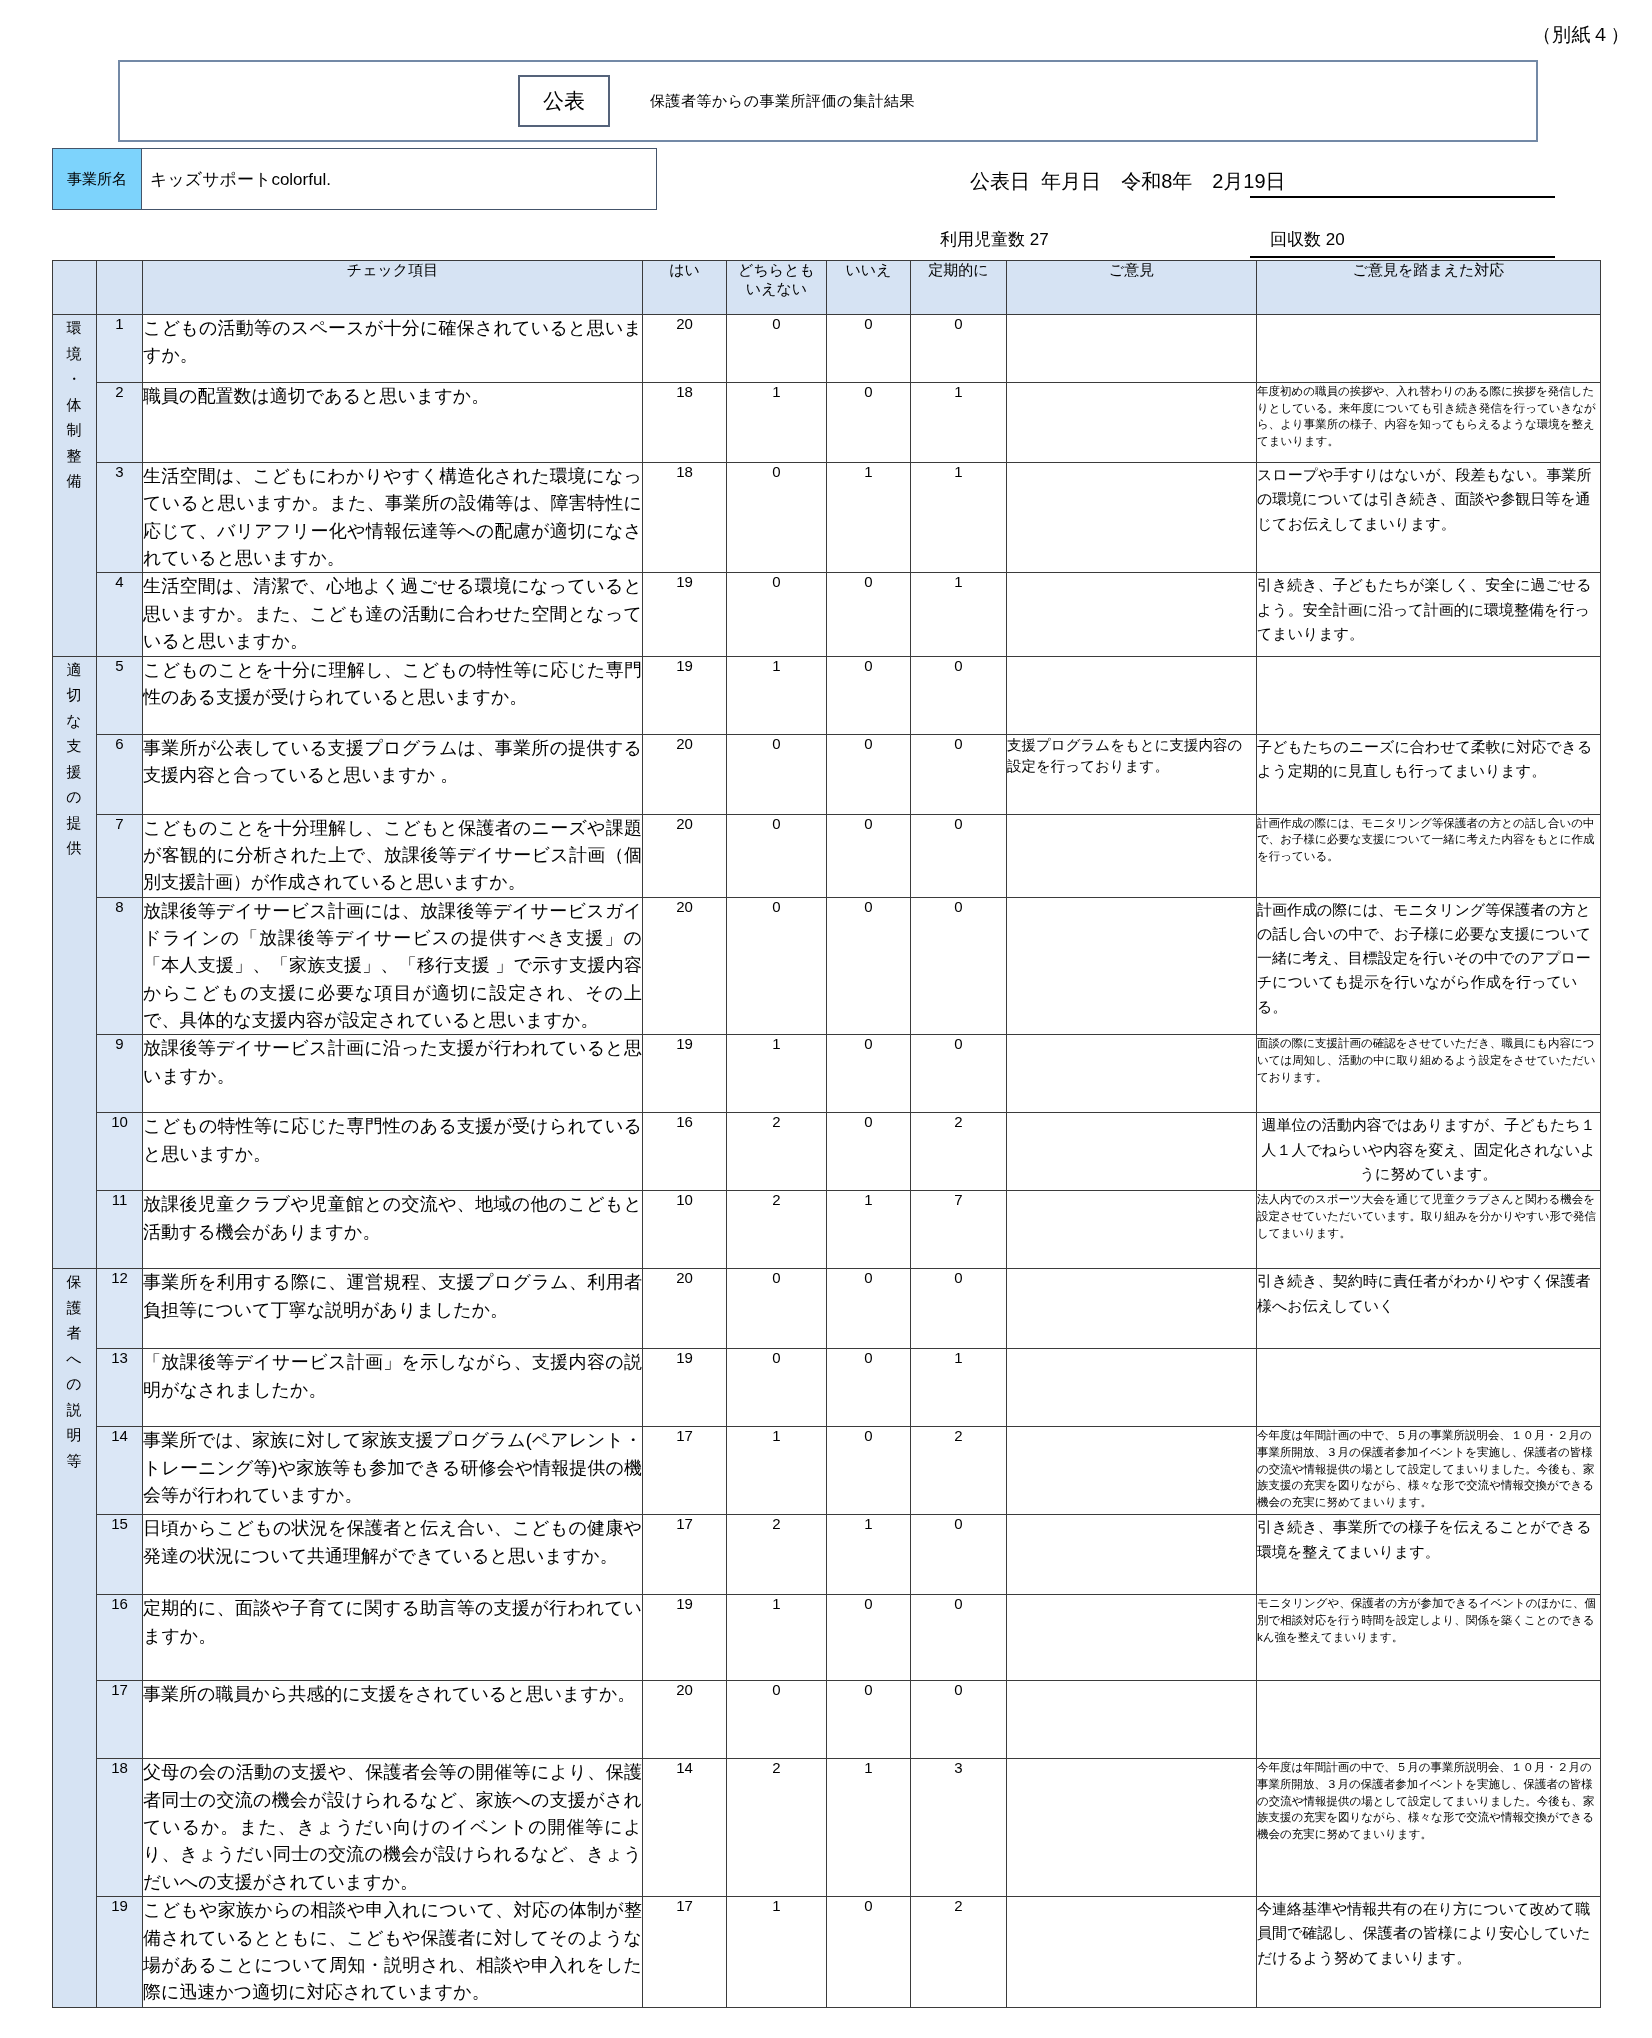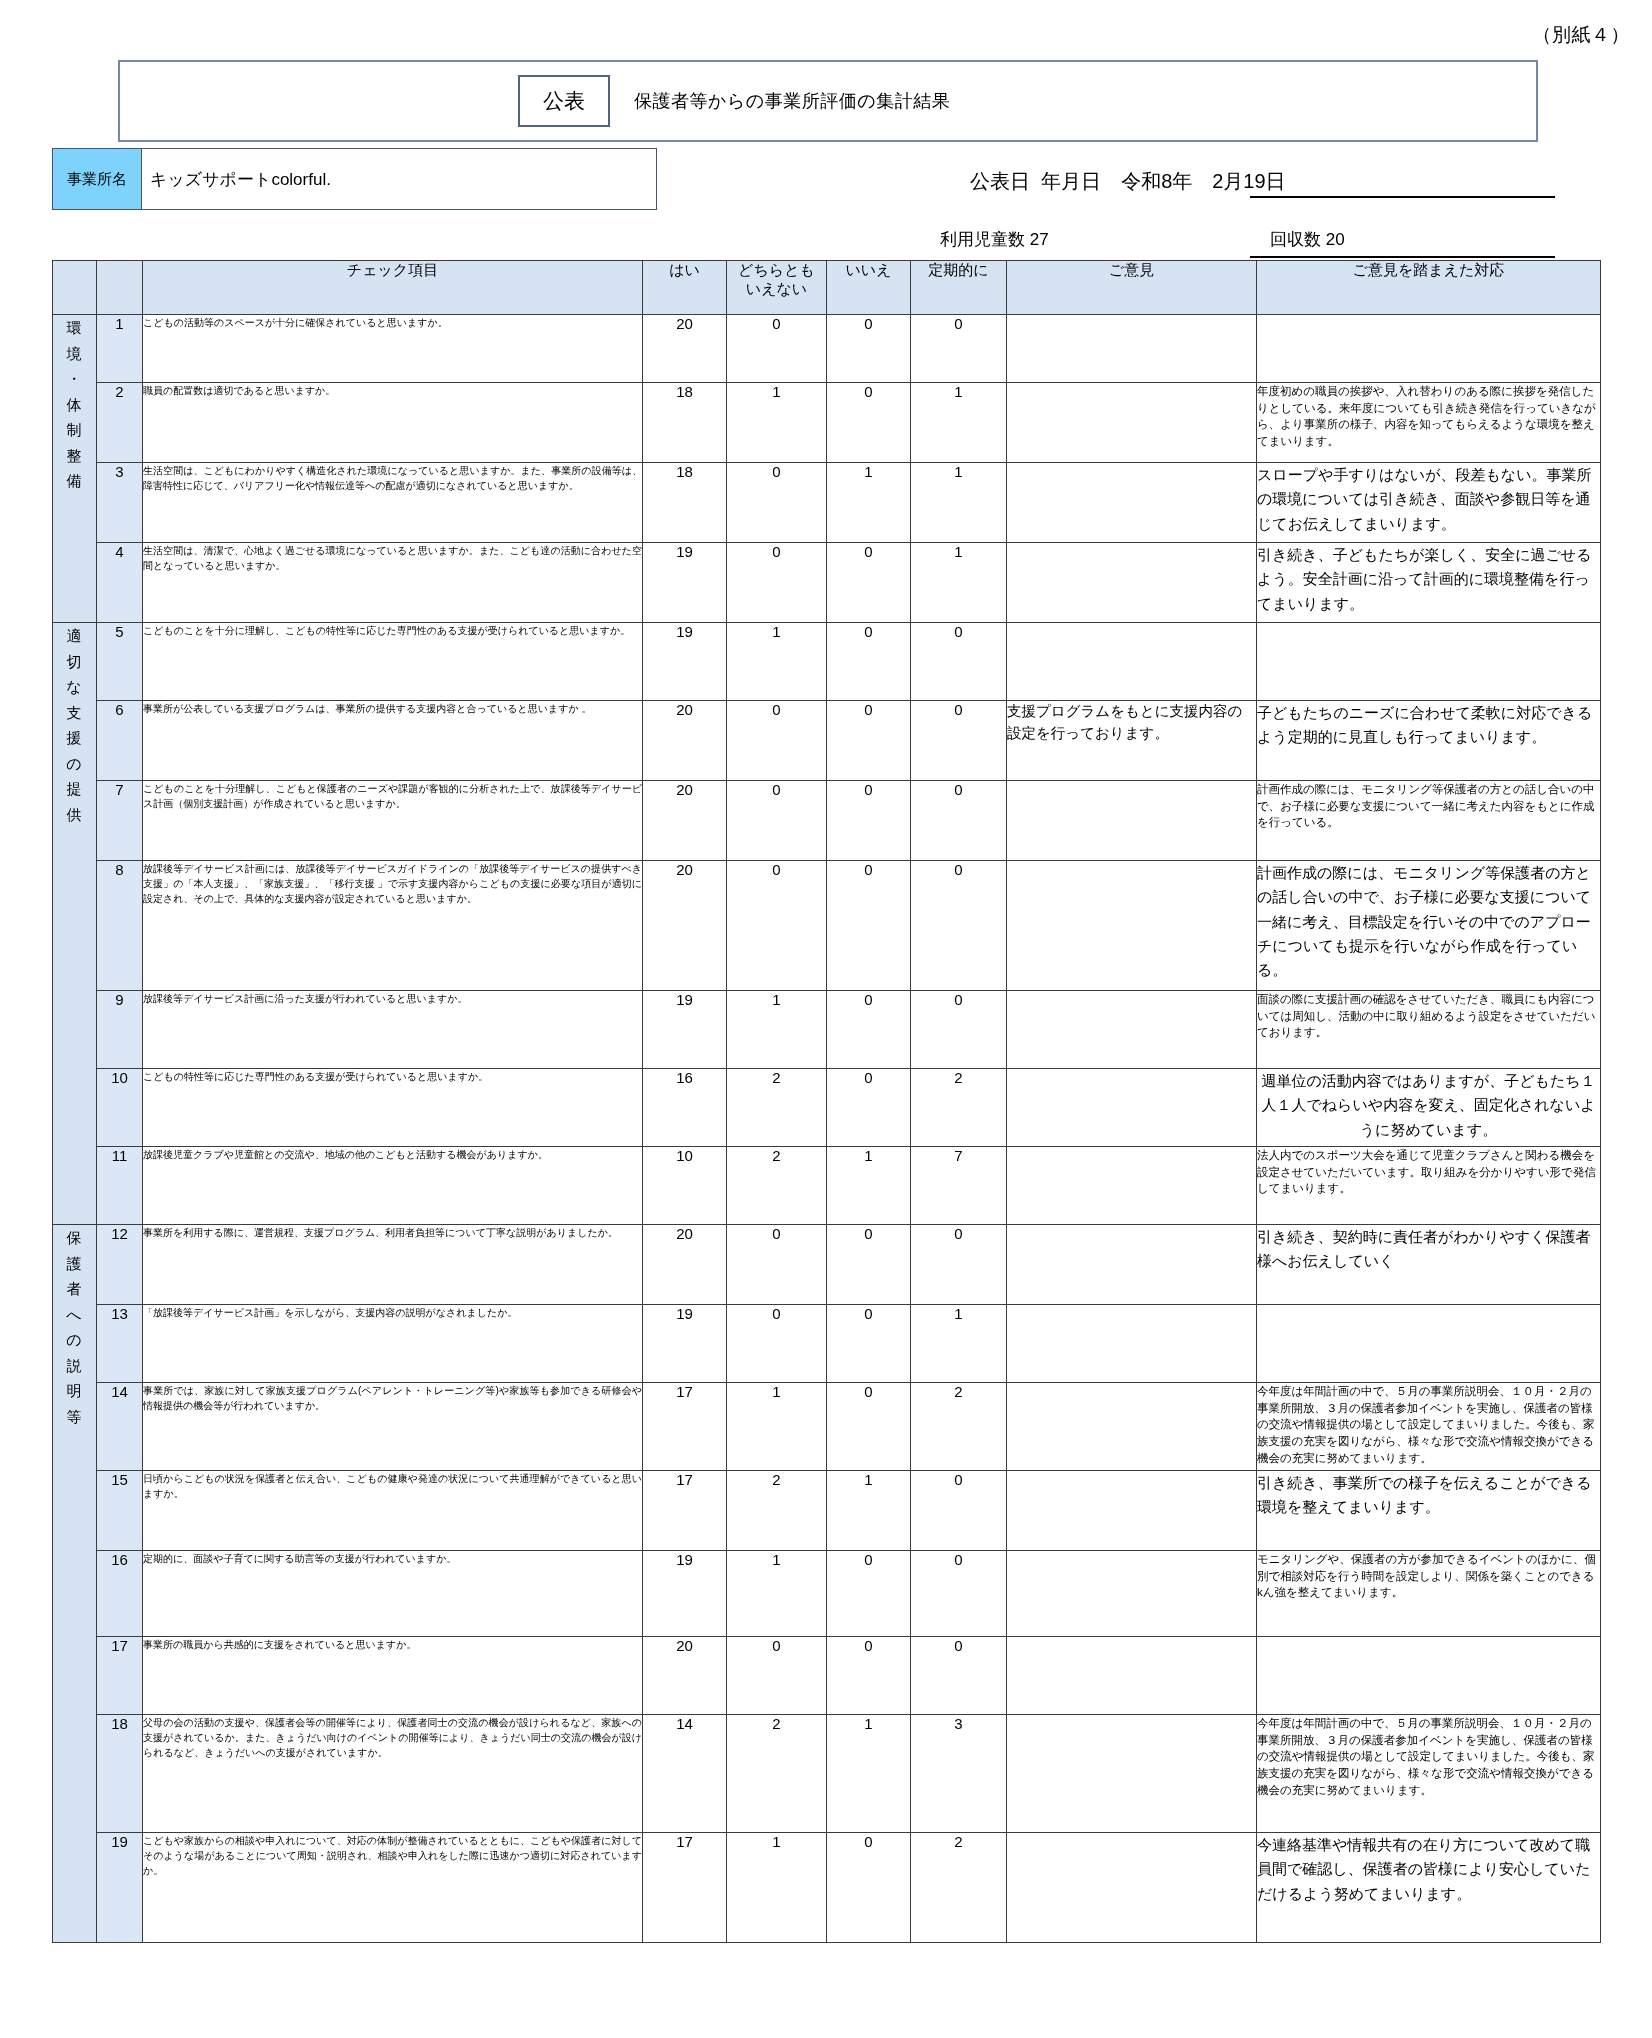--- a/index.html
+++ b/index.html
@@ -35,22 +35,22 @@
   }
   .koohyou-box{
     width:92px; height:52px;
     margin-left:398px;
     border:2px solid #55637a;
     box-sizing:border-box;
     display:flex;align-items:center;justify-content:center;
     font-size:21px;
   }
   .title-text{
-    margin-left:24px;
-    font-size:18px;
+    margin-left:40px;
+    font-size:15px;
     letter-spacing:.5px;
   }
 
   
   .office-box{
     position:absolute;
     top:148px; left:52px;
     width:605px; height:62px;
     border:1.5px solid #44546a;
     box-sizing:border-box;
@@ -149,21 +149,21 @@
     display:block;
   }
   td.rowno{
     background:#dbe7f6;
     text-align:center;
     vertical-align:middle;
     font-size:15px;
   }
   td.item{
     padding:7px 6px 4px 7px;
-    font-size:10px;
+    font-size:18px;
     line-height:1.52;
     vertical-align:top;
     text-align:justify;
   }
   td.num{
     text-align:center;
     vertical-align:bottom;
     font-size:15px;
     padding-bottom:6px;
   }

